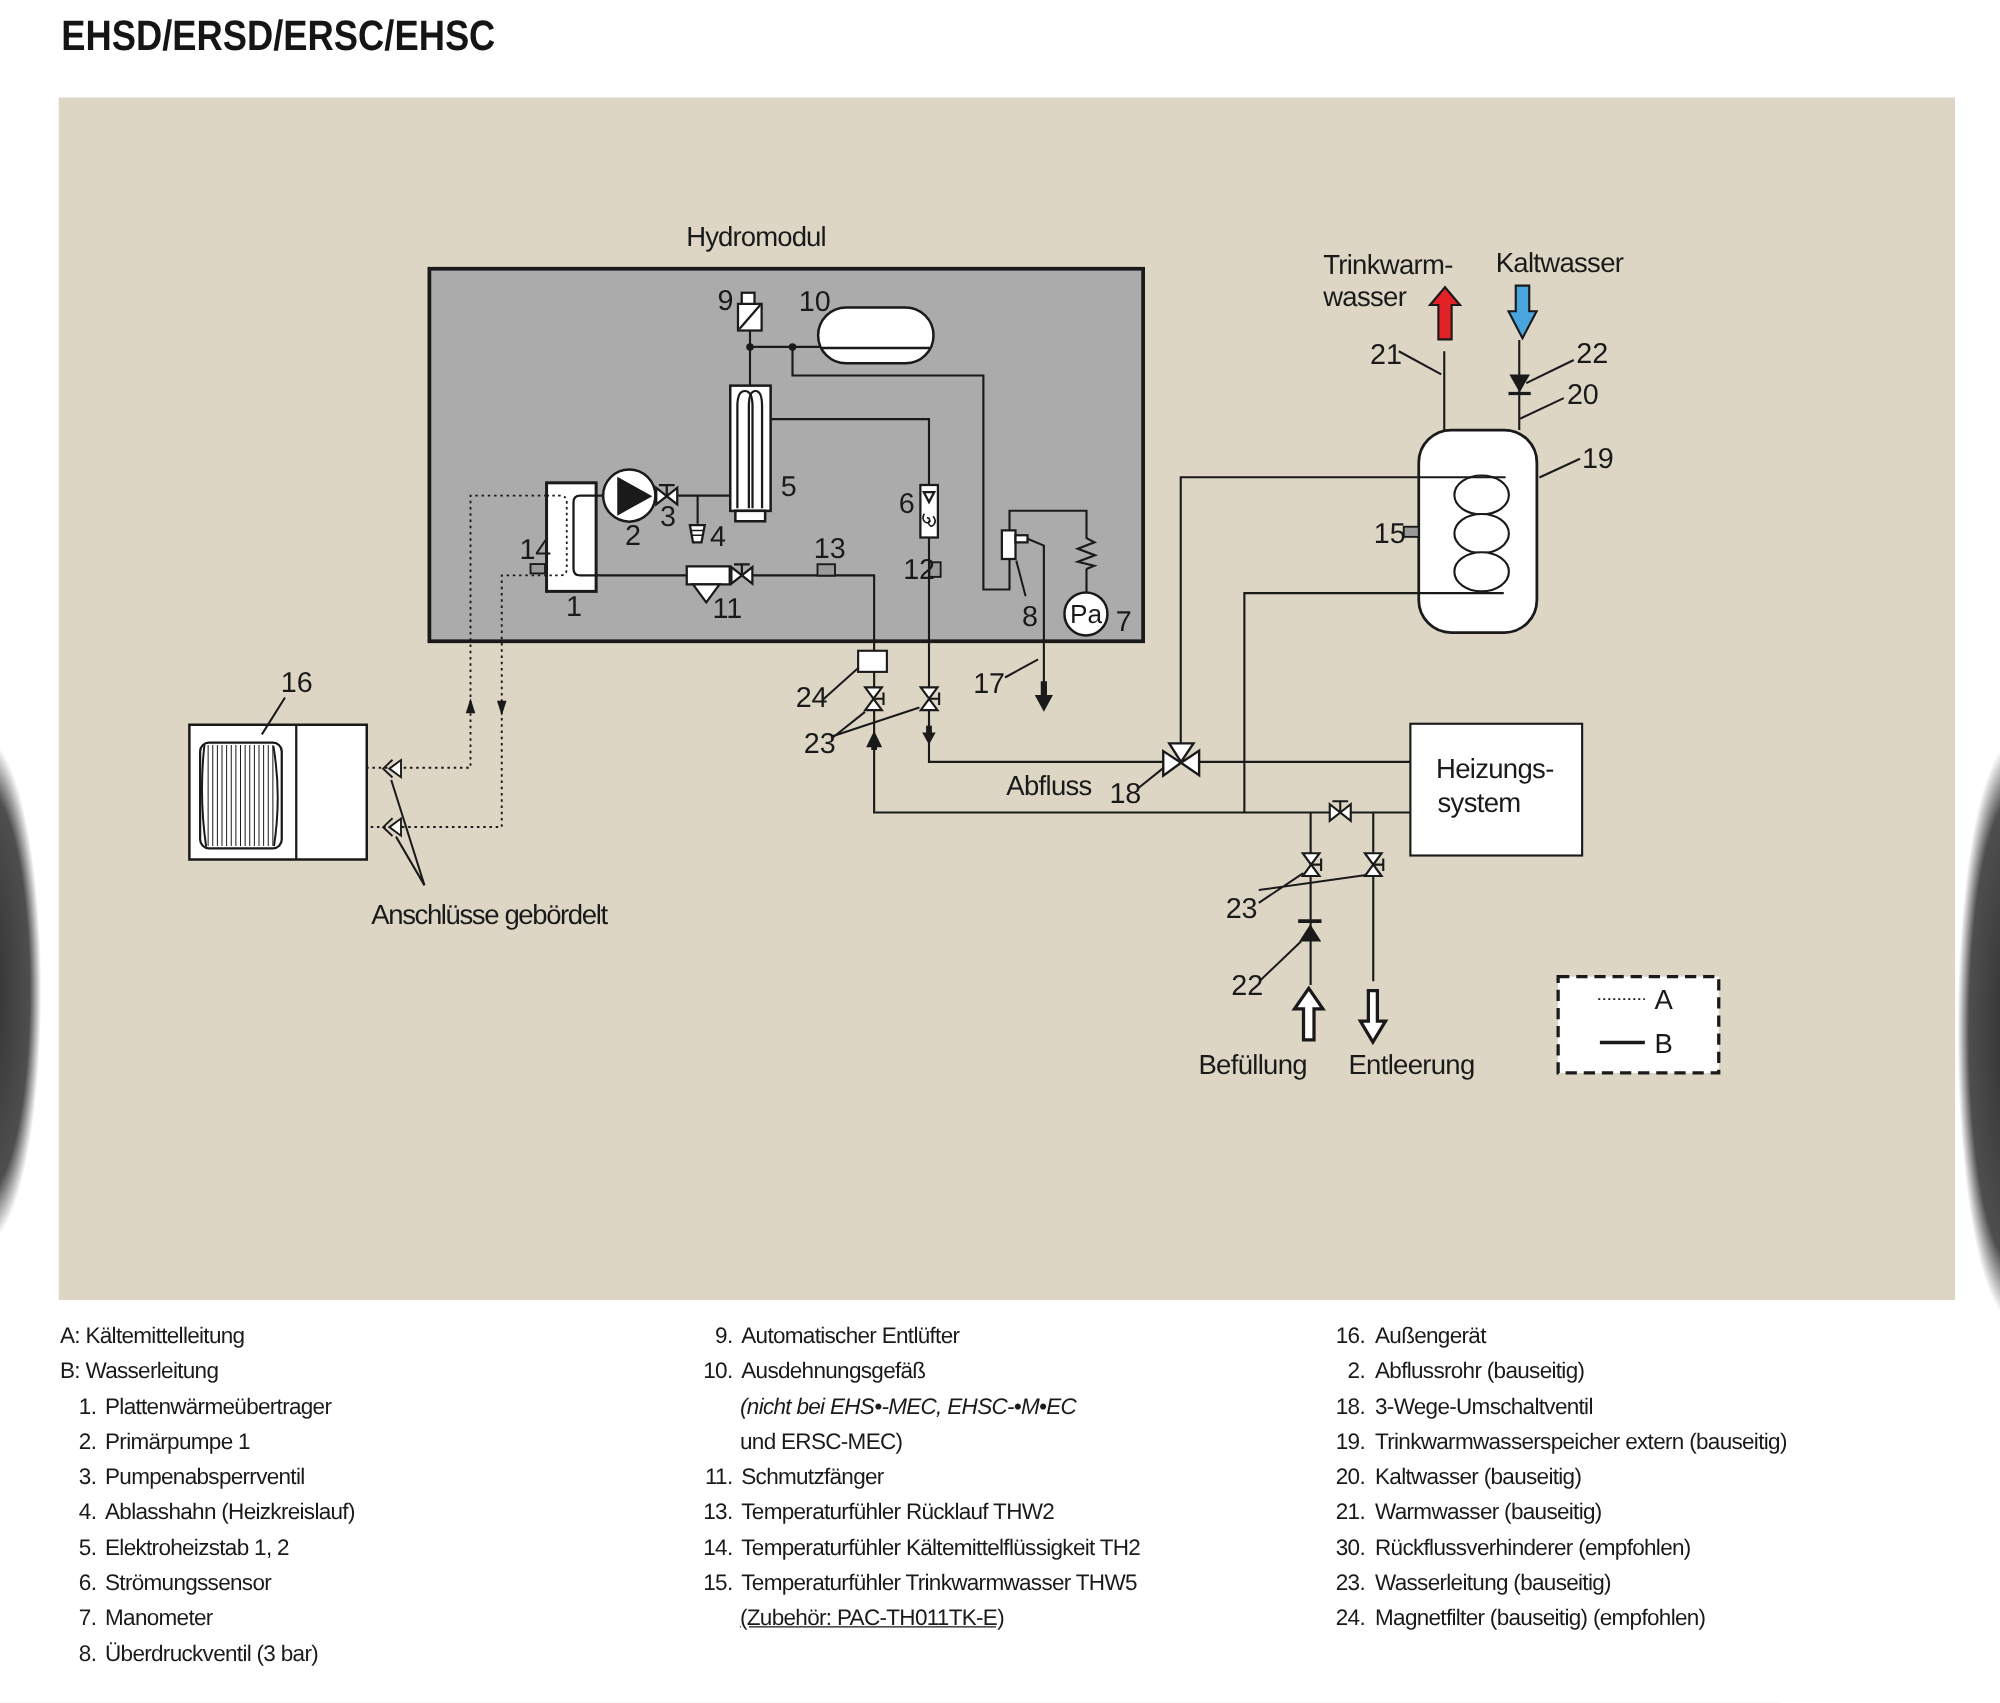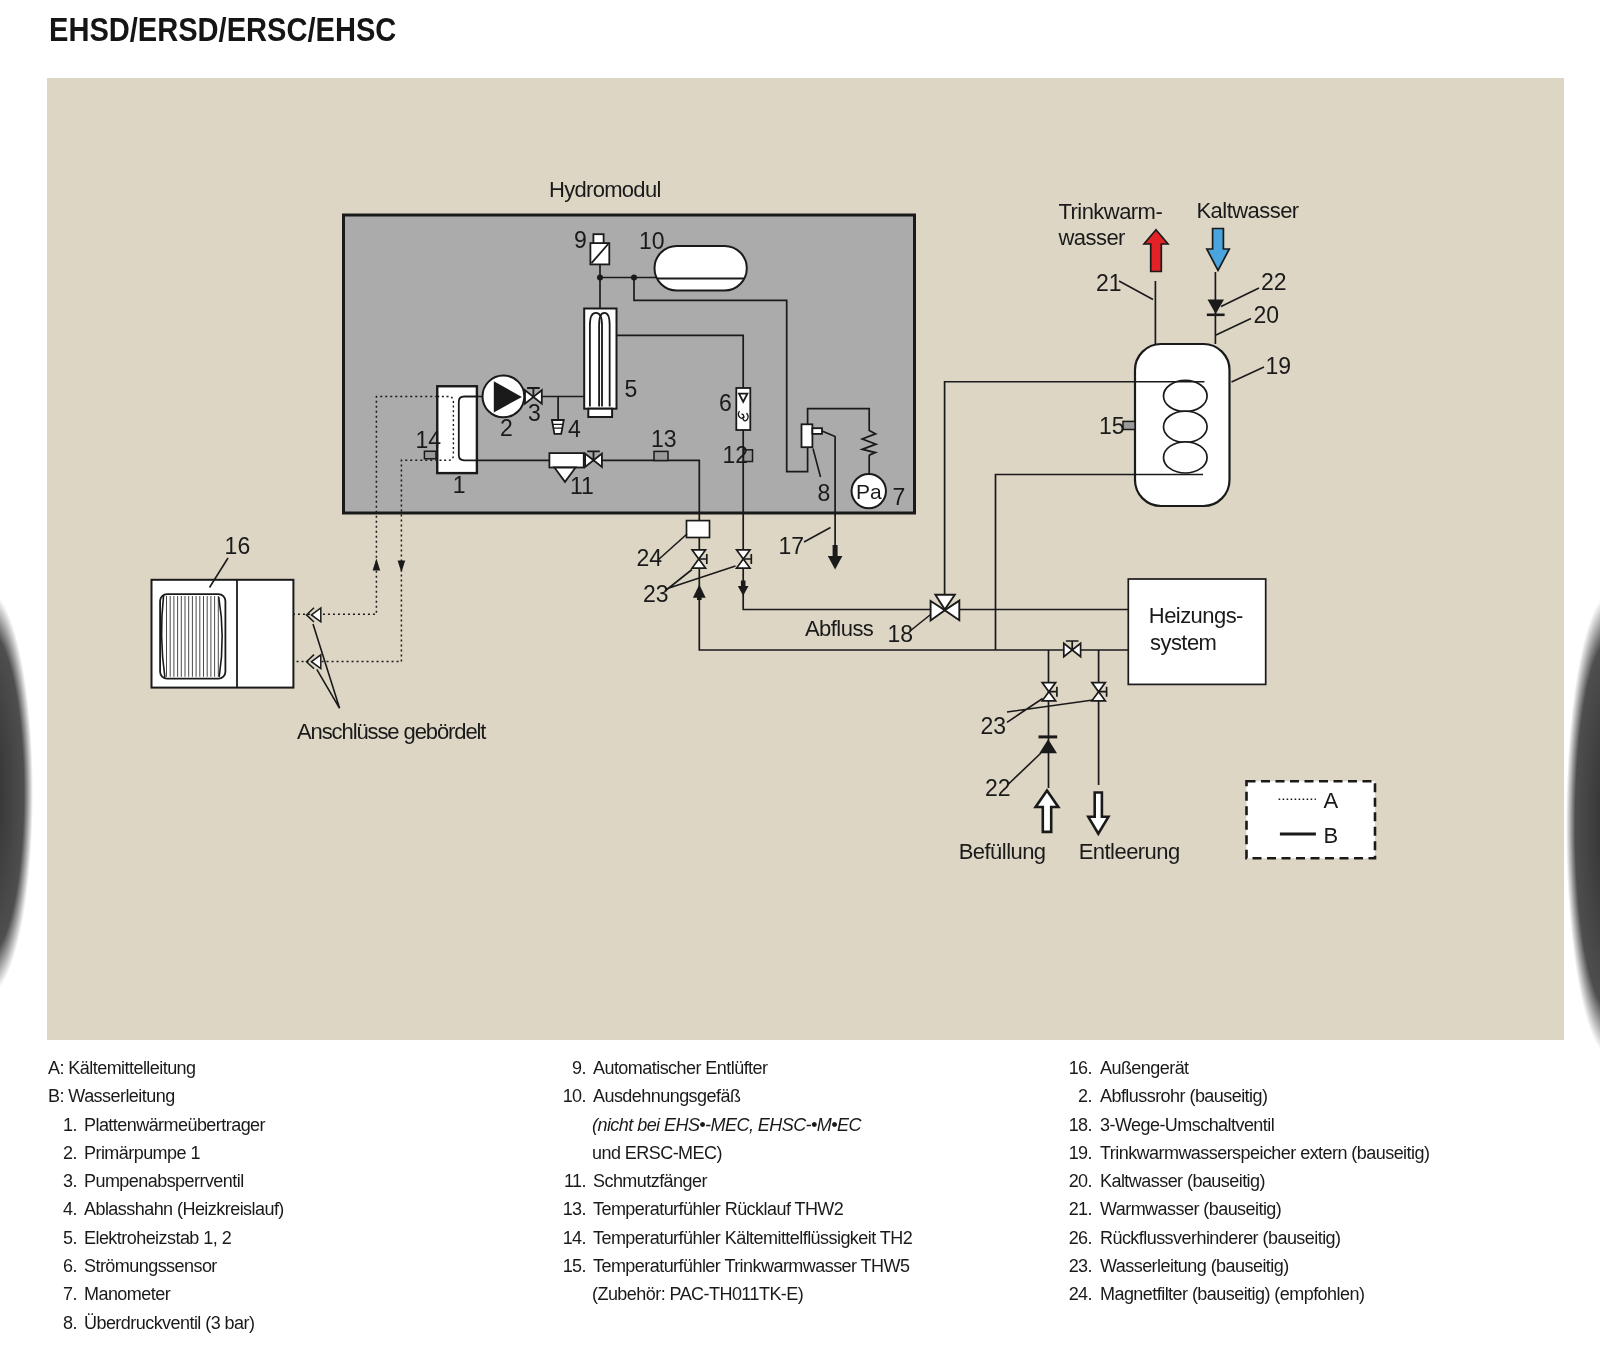--- a/index.html
+++ b/index.html
@@ -371,27 +371,27 @@
 
 <div class="abs legend" style="left:552px;top:1054px;">
 <div class="ln"><span class="n" style="width:34px;">9.</span><span style="margin-left:7px;">Automatischer Entlüfter</span></div>
 <div class="ln"><span class="n" style="width:34px;">10.</span><span style="margin-left:7px;">Ausdehnungsgefäß</span></div>
 <div class="ln" style="margin-left:40px;font-style:italic;">(nicht bei EHS•-MEC, EHSC-•M•EC</div>
 <div class="ln" style="margin-left:40px;">und ERSC-MEC)</div>
 <div class="ln"><span class="n" style="width:34px;">11.</span><span style="margin-left:7px;">Schmutzfänger</span></div>
 <div class="ln"><span class="n" style="width:34px;">13.</span><span style="margin-left:7px;">Temperaturfühler Rücklauf THW2</span></div>
 <div class="ln"><span class="n" style="width:34px;">14.</span><span style="margin-left:7px;">Temperaturfühler Kältemittelflüssigkeit TH2</span></div>
 <div class="ln"><span class="n" style="width:34px;">15.</span><span style="margin-left:7px;">Temperaturfühler Trinkwarmwasser THW5</span></div>
-<div class="ln" style="margin-left:40px;">(Zubehör: PAC-TH011TK-E)</div>
+<div class="ln" style="margin-left:40px;text-decoration:underline;">(Zubehör: PAC-TH011TK-E)</div>
 </div>
 
 <div class="abs legend" style="left:1060px;top:1054px;">
 <div class="ln"><span class="n" style="width:32px;">16.</span><span style="margin-left:8px;">Außengerät</span></div>
 <div class="ln"><span class="n" style="width:32px;">2.</span><span style="margin-left:8px;">Abflussrohr (bauseitig)</span></div>
 <div class="ln"><span class="n" style="width:32px;">18.</span><span style="margin-left:8px;">3-Wege-Umschaltventil</span></div>
 <div class="ln"><span class="n" style="width:32px;">19.</span><span style="margin-left:8px;">Trinkwarmwasserspeicher extern (bauseitig)</span></div>
 <div class="ln"><span class="n" style="width:32px;">20.</span><span style="margin-left:8px;">Kaltwasser (bauseitig)</span></div>
 <div class="ln"><span class="n" style="width:32px;">21.</span><span style="margin-left:8px;">Warmwasser (bauseitig)</span></div>
-<div class="ln"><span class="n" style="width:32px;">26.</span><span style="margin-left:8px;">Rückflussverhinderer (bauseitig)</span></div>
+<div class="ln"><span class="n" style="width:32px;">30.</span><span style="margin-left:8px;">Rückflussverhinderer (empfohlen)</span></div>
 <div class="ln"><span class="n" style="width:32px;">23.</span><span style="margin-left:8px;">Wasserleitung (bauseitig)</span></div>
 <div class="ln"><span class="n" style="width:32px;">24.</span><span style="margin-left:8px;">Magnetfilter (bauseitig) (empfohlen)</span></div>
 </div>
 </div>
 
 </body></html>

